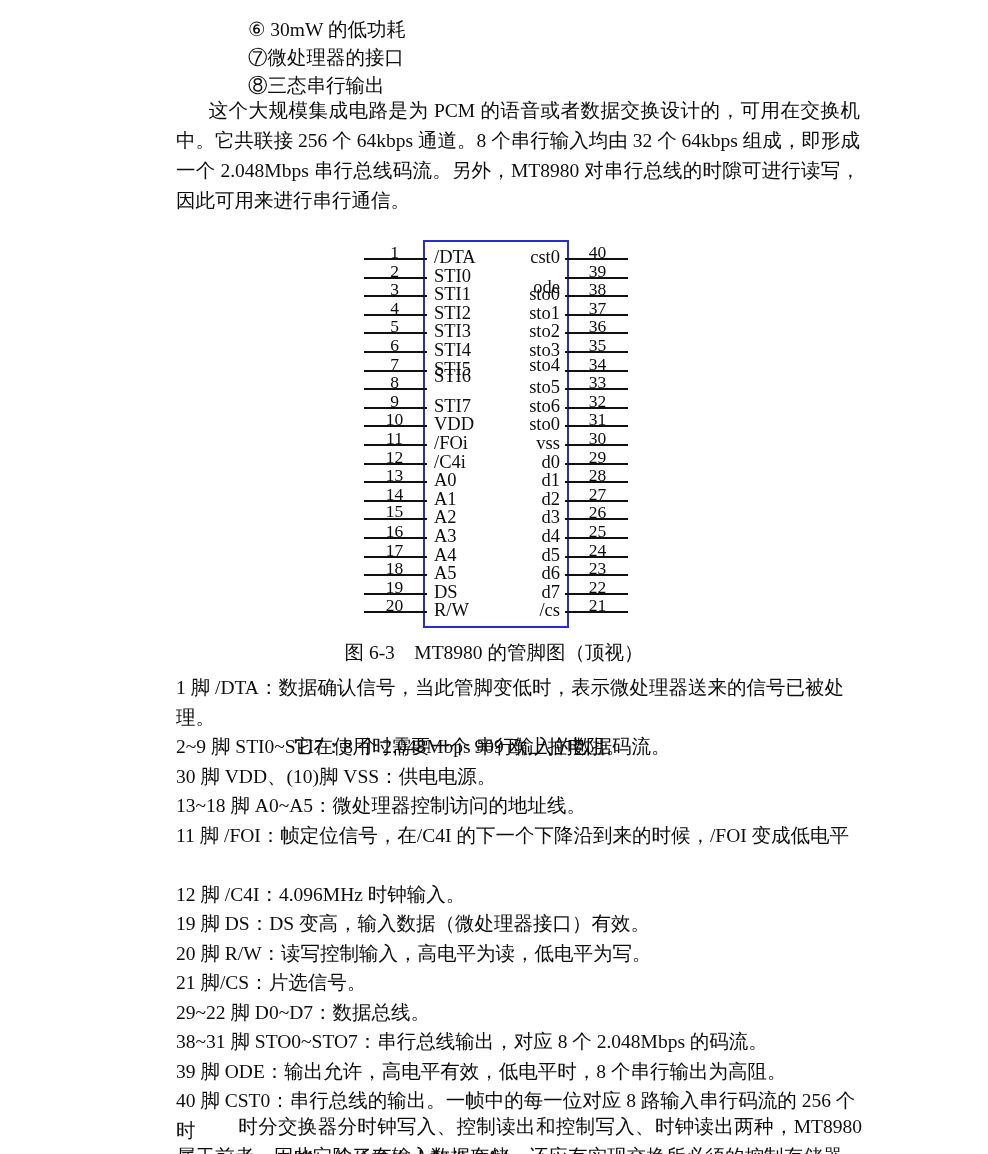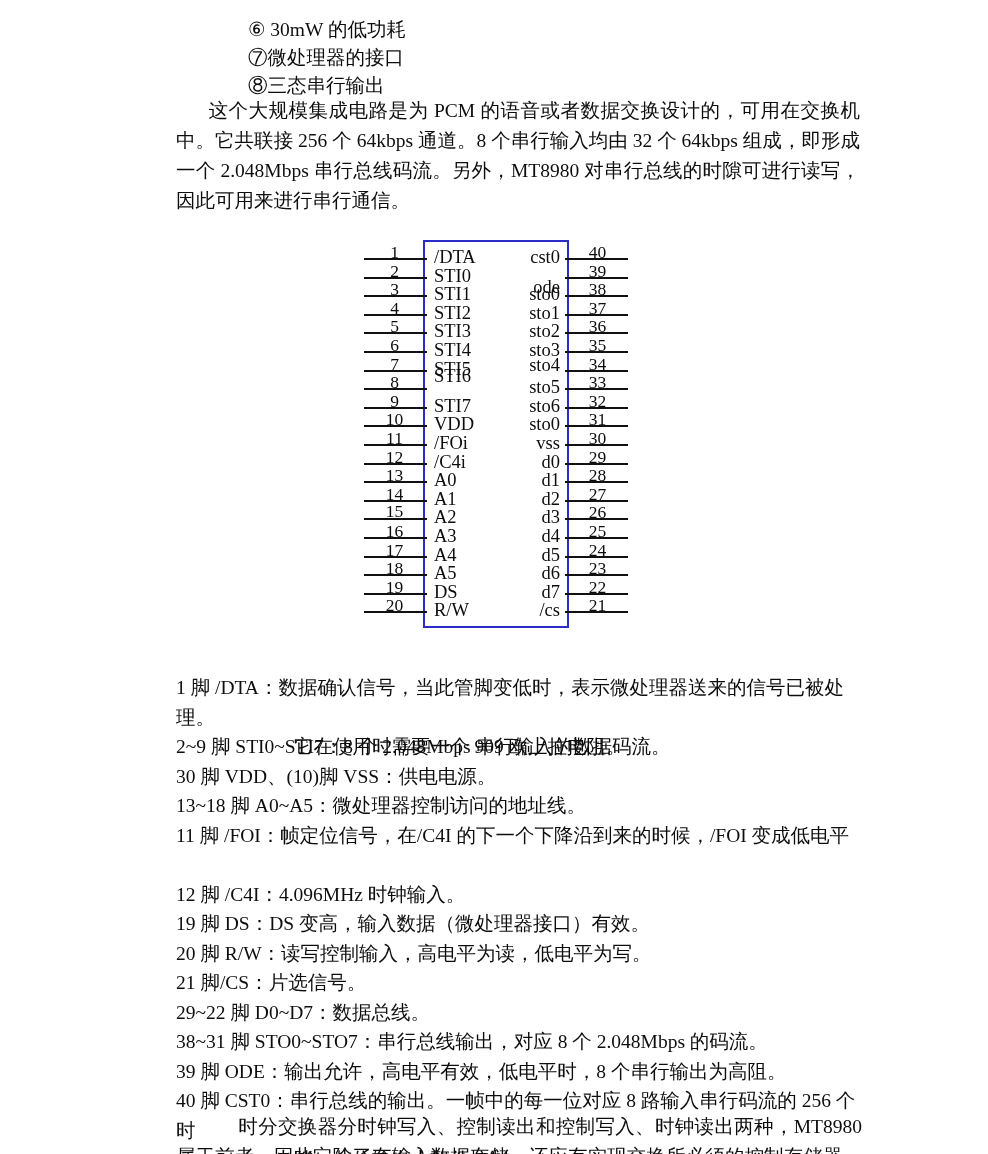--- a/index.html
+++ b/index.html
@@ -272,20 +272,21 @@
       <div class="num-r" style="top: 324.2px;">23</div>
       <div class="sig-r" style="top: 328.2px;">d6</div>
       <div class="lead-r" style="top: 356.8px;"></div>
       <div class="num-r" style="top: 342.8px;">22</div>
       <div class="sig-r" style="top: 346.8px;">d7</div>
       <div class="lead-r" style="top: 375.4px;"></div>
       <div class="num-r" style="top: 361.4px;">21</div>
       <div class="sig-r" style="top: 365.4px;">/cs</div>
     </div>
 
+  <div class="caption" style="top:643px;">图 6-3　MT8980 的管脚图（顶视）</div>
 
   <div id="pin-desc-host">
       <div class="pindesc" style="top: 673px;"><span>1 脚 /DTA：数据确认信号，当此管脚变低时，表示微处理器送来的信号已被处理。</span><span class="cont">它在使用时需要一个 909 欧上拉电阻。</span></div>
       <div class="pindesc" style="top: 732px;"><span>2~9 脚 STI0~STI7：8 个 2.048Mbps 串行输入的数据码流。</span></div>
       <div class="pindesc" style="top: 761.5px;"><span>30 脚 VDD、(10)脚 VSS：供电电源。</span></div>
       <div class="pindesc" style="top: 791px;"><span>13~18 脚 A0~A5：微处理器控制访问的地址线。</span></div>
       <div class="pindesc" style="top: 820.5px;"><span>11 脚 /FOI：帧定位信号，在/C4I 的下一个下降沿到来的时候，/FOI 变成低电平</span></div>
       <div class="pindesc" style="top: 879.5px;"><span>12 脚 /C4I：4.096MHz 时钟输入。</span></div>
       <div class="pindesc" style="top: 909px;"><span>19 脚 DS：DS 变高，输入数据（微处理器接口）有效。</span></div>
       <div class="pindesc" style="top: 938.5px;"><span>20 脚 R/W：读写控制输入，高电平为读，低电平为写。</span></div>

